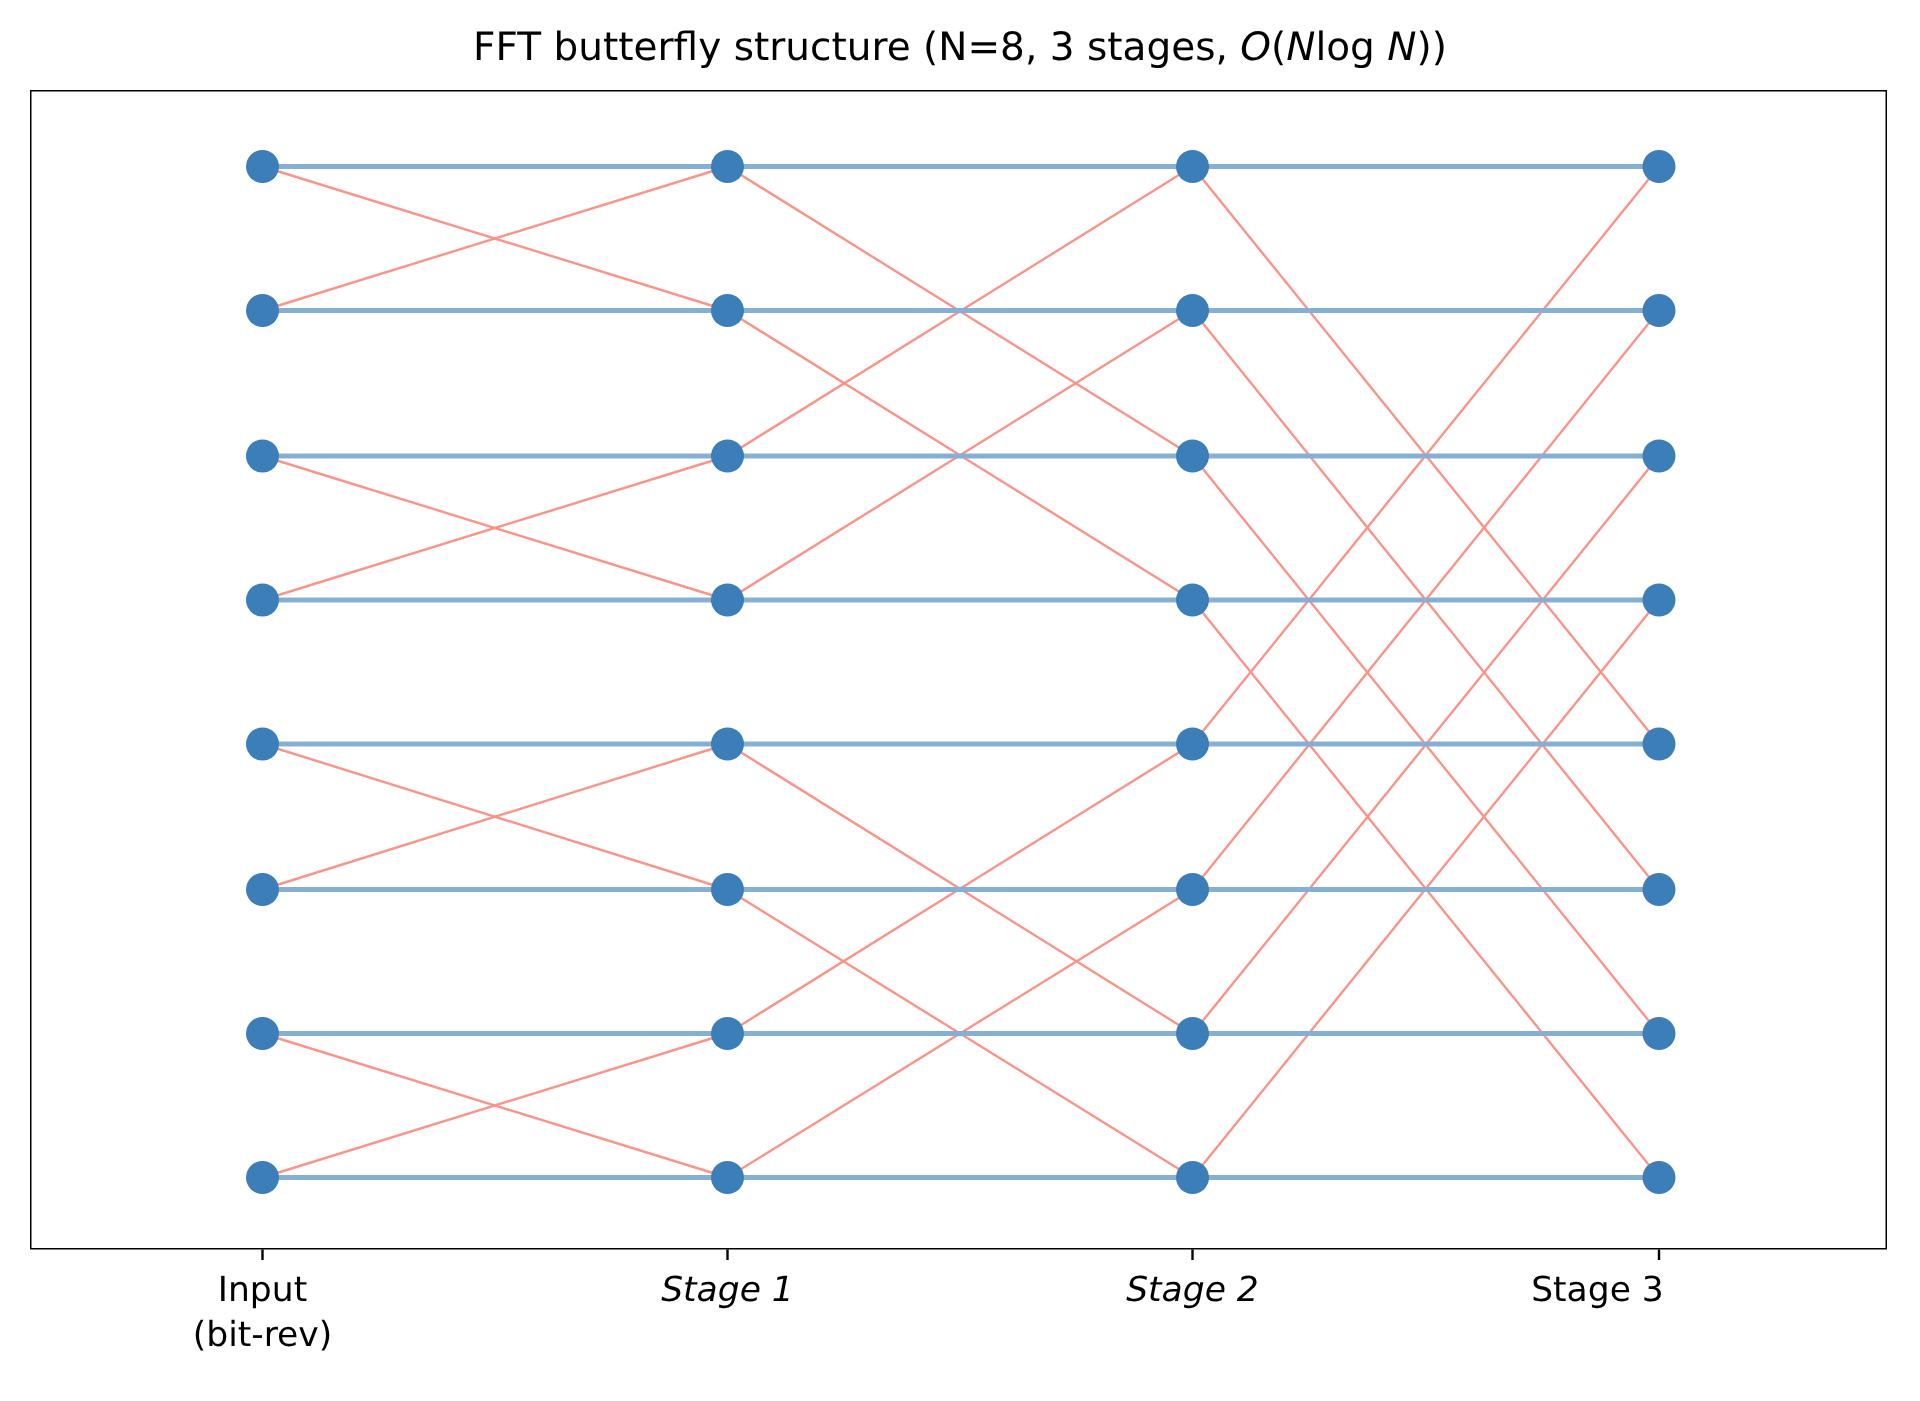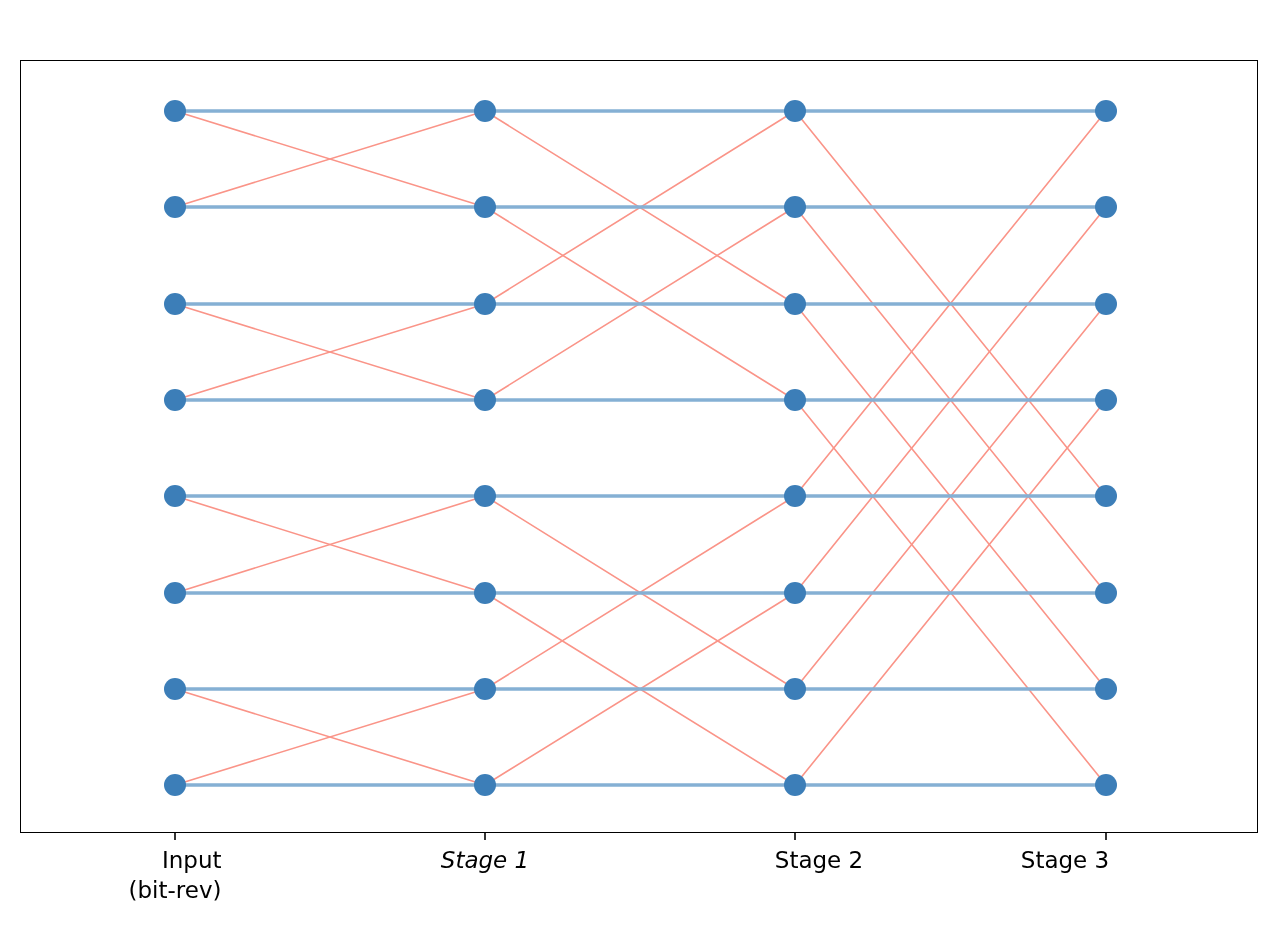--- a/index.html
+++ b/index.html
@@ -40,33 +40,34 @@
   }
   #plot-svg {
     position: absolute;
     left: 0;
     top: 0;
     width: 1280px;
     height: 934px;
   }
   .tick-label {
     position: absolute;
-    text-align: right;
+    text-align: center;
     font-size: 23px;
     color: #000000;
     line-height: 30px;
     white-space: pre-line;
     transform: translateX(-50%);
   }
 </style>
 </head>
 <body>
 
 <div id="root">
 
+  <div id="figure-title"><span>FFT butterfly structure (N=8, 3 stages, </span><span class="ital">O</span><span>(</span><span class="ital">N</span><span>log </span><span class="ital">N</span><span>))</span></div>
 
   <div id="axes-frame"></div>
 
   <svg id="plot-svg" viewBox="0 0 1280 934" xmlns="http://www.w3.org/2000/svg">
     <g id="edges-cross-layer">
         <line x1="175" y1="111" x2="485" y2="207" stroke="#fa9488" stroke-width="1.6" stroke-linecap="round"></line>
         <line x1="175" y1="207" x2="485" y2="111" stroke="#fa9488" stroke-width="1.6" stroke-linecap="round"></line>
         <line x1="175" y1="304" x2="485" y2="400" stroke="#fa9488" stroke-width="1.6" stroke-linecap="round"></line>
         <line x1="175" y1="400" x2="485" y2="304" stroke="#fa9488" stroke-width="1.6" stroke-linecap="round"></line>
         <line x1="175" y1="496" x2="485" y2="593" stroke="#fa9488" stroke-width="1.6" stroke-linecap="round"></line>
@@ -155,17 +156,17 @@
         <line x1="485" y1="833" x2="485" y2="840" stroke="#000000" stroke-width="1.6"></line>
         <line x1="795" y1="833" x2="795" y2="840" stroke="#000000" stroke-width="1.6"></line>
         <line x1="1106" y1="833" x2="1106" y2="840" stroke="#000000" stroke-width="1.6"></line>
       </g>
   </svg>
 
   <div id="xticklabels">
       <div class="tick-label" style="left: 175px; top: 845px;">Input
 (bit-rev)</div>
       <div class="tick-label" style="left: 485px; top: 845px; font-style: italic;">Stage 1</div>
-      <div class="tick-label" style="left: 819px; top: 845px;">Stage 2</div>
+      <div class="tick-label" style="left: 795px; top: 845px; font-style: italic;">Stage 2</div>
       <div class="tick-label" style="left: 1065px; top: 845px;">Stage 3</div>
     </div>
 
 </div>
 
 </body></html>

